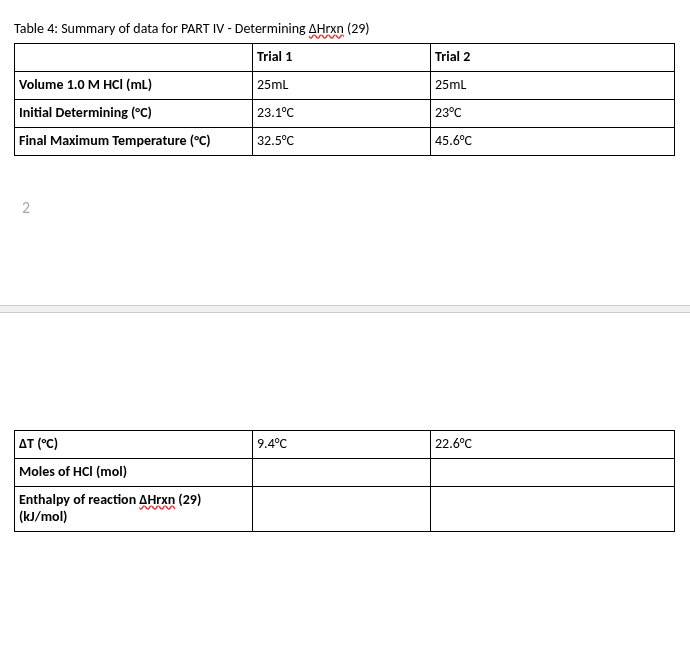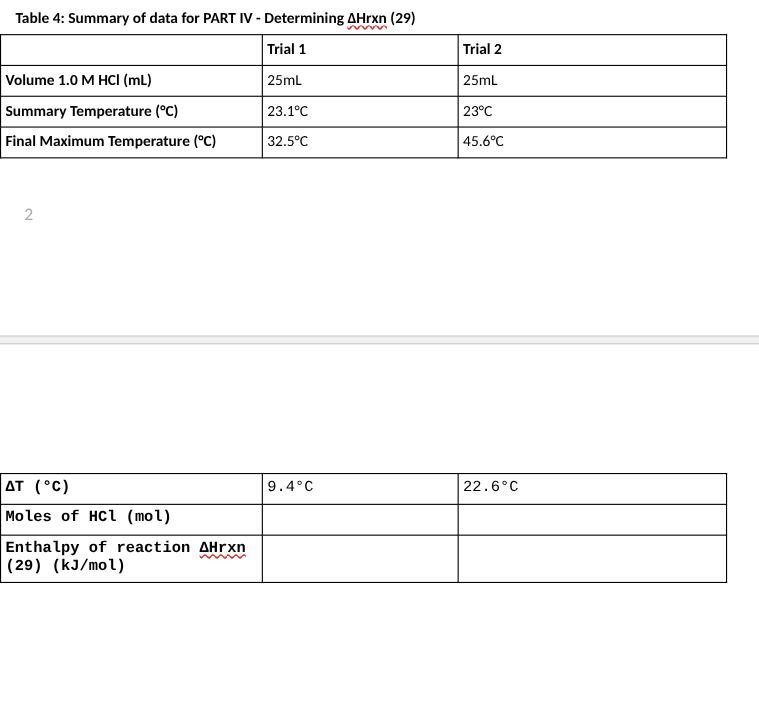--- a/index.html
+++ b/index.html
@@ -6,31 +6,32 @@
     body {
       width: 690px;
       height: 651px;
       font-family: Calibri, Arial, sans-serif;
       font-size: 14px;
       color: #000;
       background: #fff;
       position: relative;
     }
     .title {
-      font-weight: bold;
-      padding: 8px 14px 6px 14px;
+      font-weight: normal;
+      padding: 20px 14px 6px 14px;
       font-size: 14px;
     }
     .title .underline-red {
       text-decoration: underline;
       text-decoration-color: #d33;
       text-decoration-style: wavy;
     }
     table {
       border-collapse: collapse;
+      margin-left: 14px;
       width: 660px;
       table-layout: fixed;
     }
     td {
       border: 1px solid #000;
       padding: 4px 4px 6px 4px;
       vertical-align: top;
       height: 28px;
     }
     td.header {
@@ -54,21 +55,20 @@
       width: 100%;
       height: 8px;
       background: #f0f0f0;
       border-top: 1px solid #ccc;
       border-bottom: 1px solid #ccc;
     }
     .second-table-wrap {
       position: absolute;
       top: 430px;
       left: 0;
-      font-family: Liberation Mono, monospace;
     }
     .underline-red-inline {
       text-decoration: underline;
       text-decoration-color: #d33;
       text-decoration-style: wavy;
     }
   </style>
 </head>
 <body>
 
@@ -87,21 +87,21 @@
     <td class="header"></td>
     <td class="header">Trial 1</td>
     <td class="header">Trial 2</td>
   </tr>
   <tr>
     <td class="row-label">Volume 1.0 M HCl (mL)</td>
     <td>25mL</td>
     <td>25mL</td>
   </tr>
   <tr>
-    <td class="row-label">Summary Temperature (°C)</td>
+    <td class="row-label">Initial Determining (°C)</td>
     <td>23.1°C</td>
     <td>23°C</td>
   </tr>
   <tr>
     <td class="row-label">Final Maximum Temperature (°C)</td>
     <td>32.5°C</td>
     <td>45.6°C</td>
   </tr>
 </tbody>
   </table>

